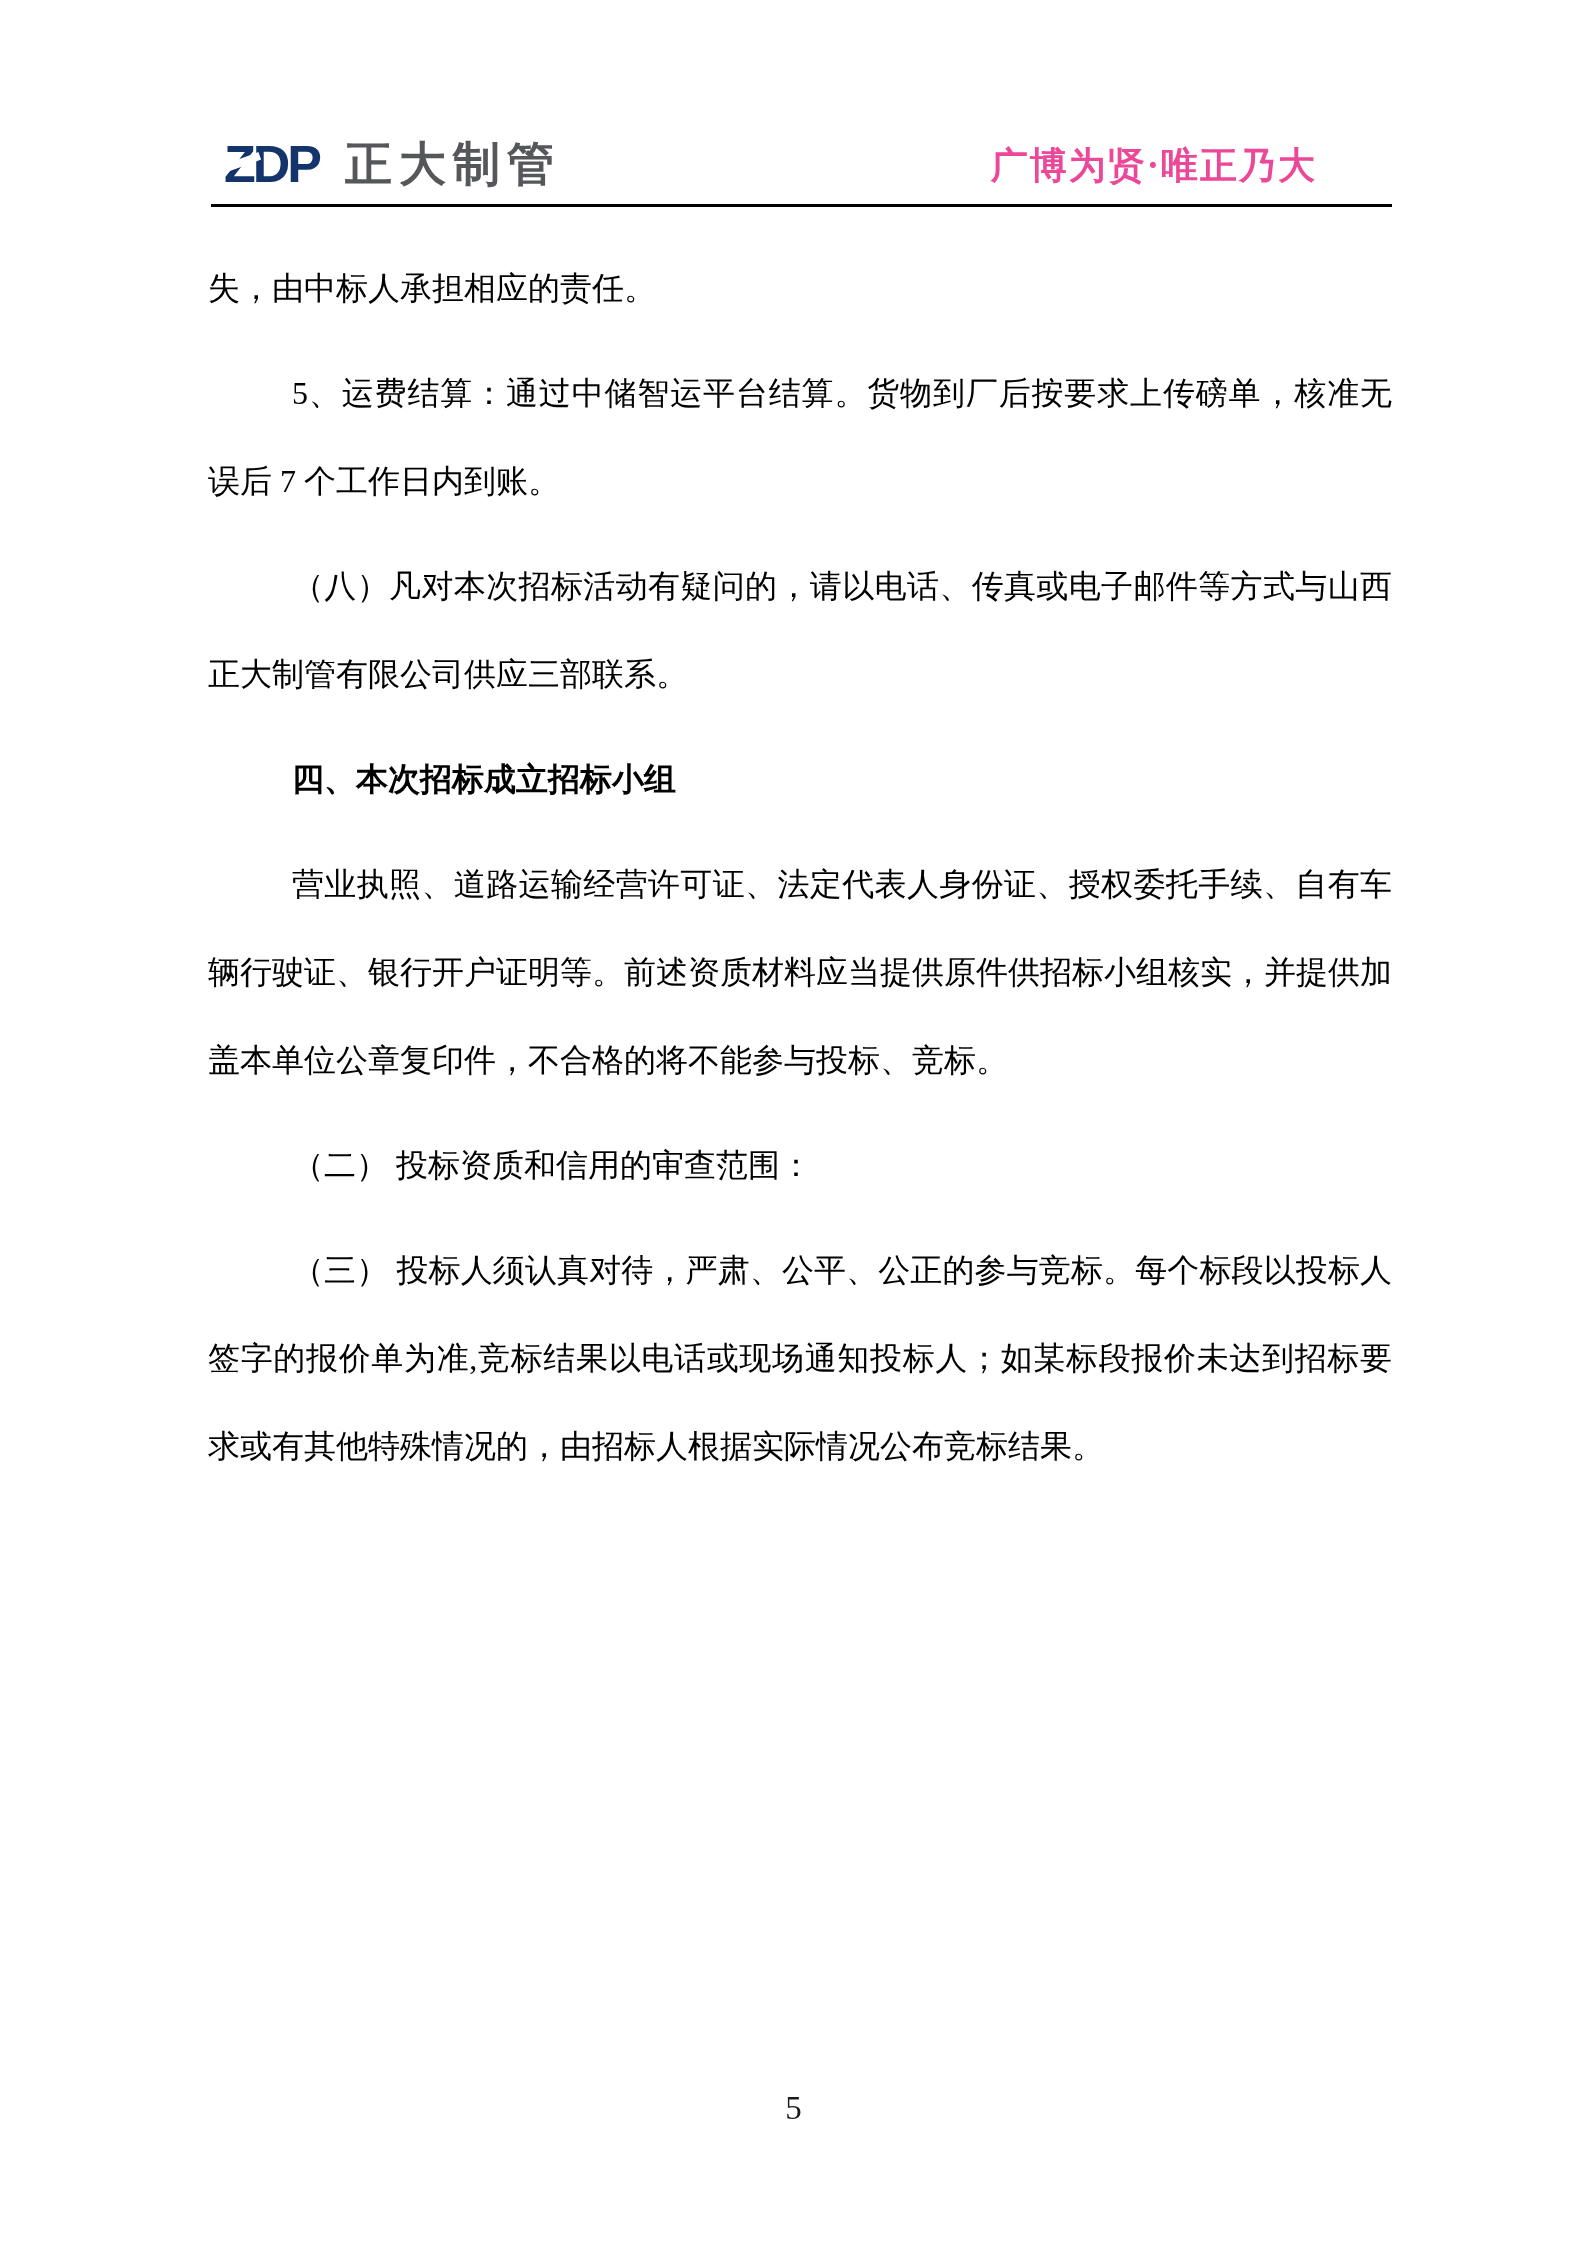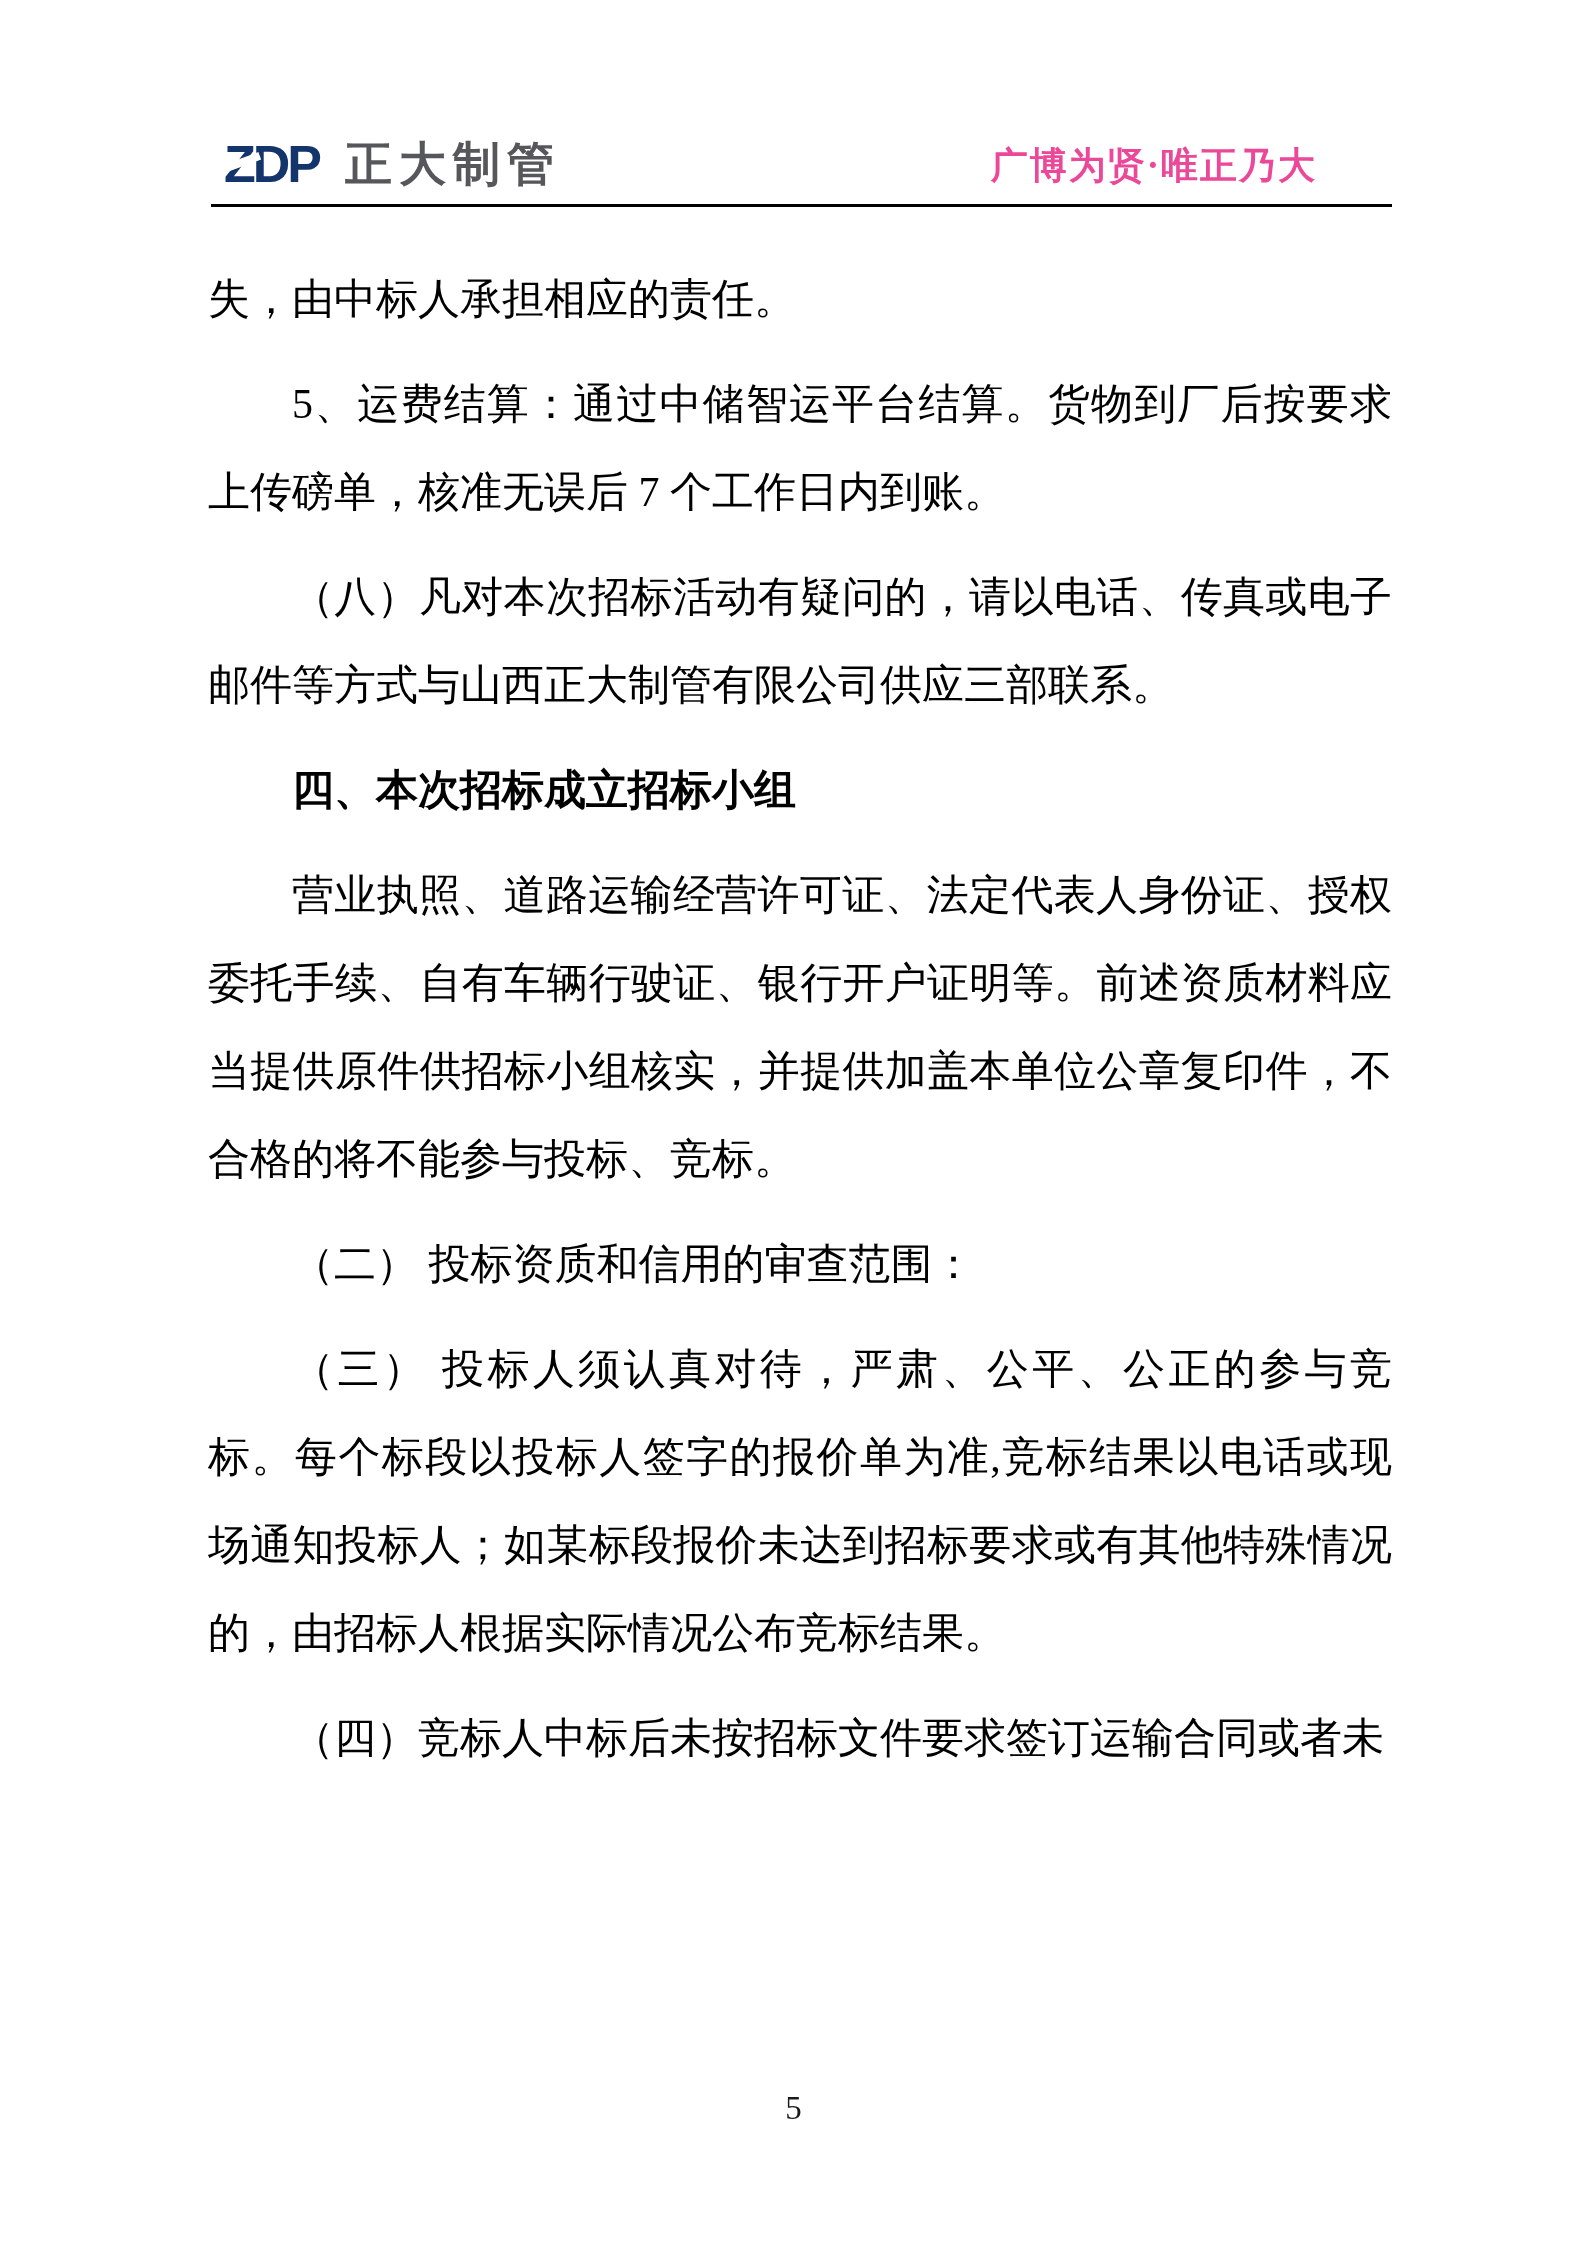--- a/index.html
+++ b/index.html
@@ -72,23 +72,23 @@
     position: absolute;
     left: 211px;
     top: 204px;
     width: 1181px;
     height: 3px;
     background: #000000;
   }
   .content {
     position: absolute;
     left: 208px;
-    top: 255px;
+    top: 244px;
     width: 1184px;
-    font-size: 42px;
+    font-size: 32px;
     color: #000000;
     text-align: justify;
     text-justify: inter-character;
   }
   .content p {
     margin: 0 0 17px 0;
     line-height: 88px;
   }
   .content p.indent {
     text-indent: 84px;
@@ -127,18 +127,17 @@
   </div>
 
   <div class="content">
     <p class="plain">失，由中标人承担相应的责任。</p>
     <p class="indent">5、运费结算：通过中储智运平台结算。货物到厂后按要求上传磅单，核准无误后 7 个工作日内到账。</p>
     <p class="indent">（八）凡对本次招标活动有疑问的，请以电话、传真或电子邮件等方式与山西正大制管有限公司供应三部联系。</p>
     <p class="heading">四、本次招标成立招标小组</p>
     <p class="indent">营业执照、道路运输经营许可证、法定代表人身份证、授权委托手续、自有车辆行驶证、银行开户证明等。前述资质材料应当提供原件供招标小组核实，并提供加盖本单位公章复印件，不合格的将不能参与投标、竞标。</p>
     <p class="indent">（二） 投标资质和信用的审查范围：</p>
     <p class="indent">（三） 投标人须认真对待，严肃、公平、公正的参与竞标。每个标段以投标人签字的报价单为准,竞标结果以电话或现场通知投标人；如某标段报价未达到招标要求或有其他特殊情况的，由招标人根据实际情况公布竞标结果。</p>
-    <p class="indent">（四）竞标人中标后未按招标文件要求签订运输合同或者未</p>
   </div>
 
   <div class="page-number">5</div>
 
 </div>
 
 </body></html>

